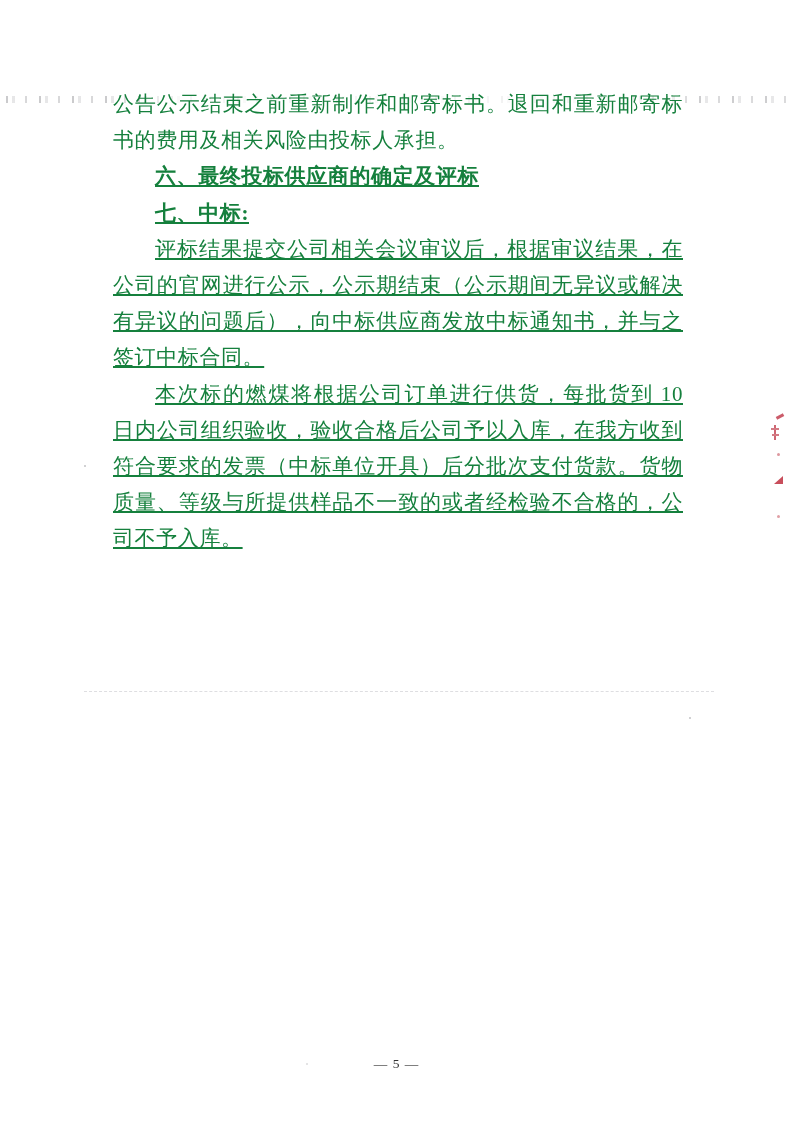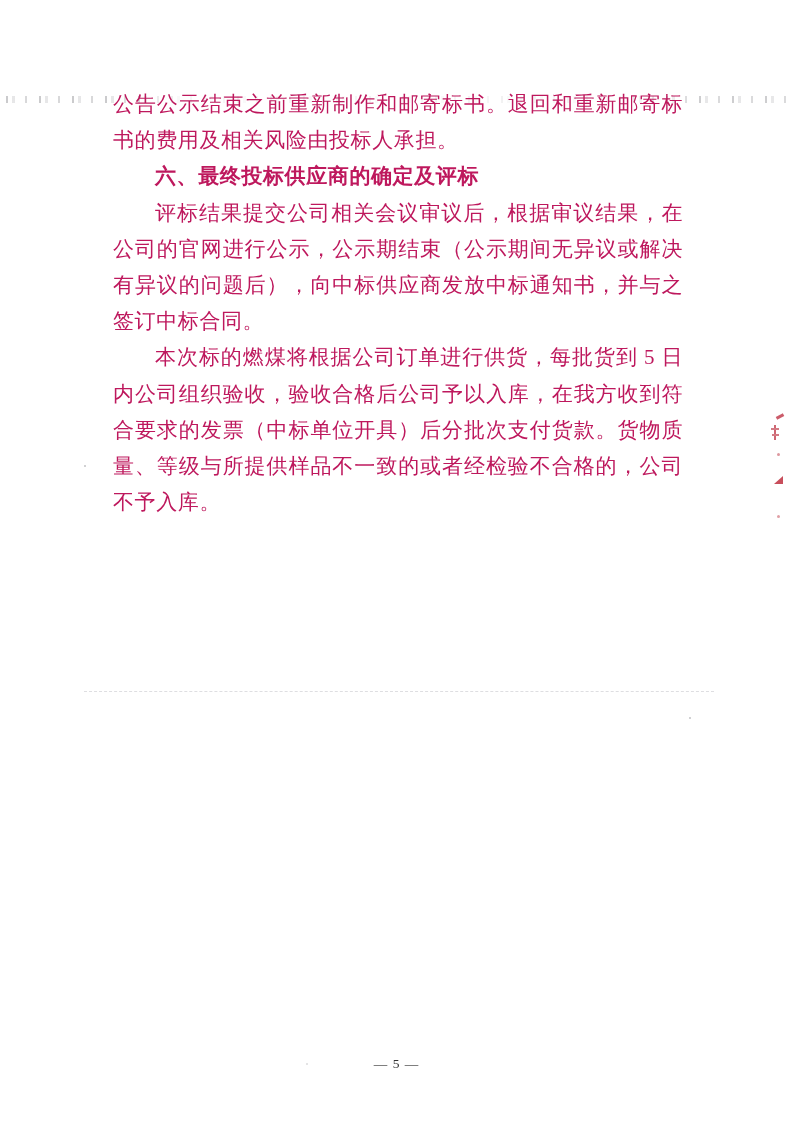--- a/index.html
+++ b/index.html
@@ -23,24 +23,24 @@
     position: absolute;
     left: 113px;
     top: 86px;
     width: 570px;
   }
   .content p {
     margin: 0;
     font-size: 21px;
     line-height: 36.2px;
     letter-spacing: 0.6px;
-    color: #be185d;
+    color: #15803d;
     text-align: justify;
   }
-  .indent { text-indent: 2em; }
+  .indent { text-indent: 2em; text-decoration: underline; }
   .heading {
     font-weight: bold;
     color: #232323;
   }
   .note { font-weight: bold; color: #2a2a2a; }
 
   
   .noise-band {
     position: absolute;
     top: 96px; left: 6px;
@@ -116,22 +116,23 @@
 </head>
 <body>
 
 <div class="page">
 
   <div class="noise-band"></div>
 
   <div class="content">
     <p>公告公示结束之前重新制作和邮寄标书。退回和重新邮寄标书的费用及相关风险由投标人承担。</p>
     <p class="indent heading">六、最终投标供应商的确定及评标</p>
+    <p class="indent heading">七、中标:</p>
     <p class="indent">评标结果提交公司相关会议审议后，根据审议结果，在公司的官网进行公示，公示期结束（公示期间无异议或解决有异议的问题后），向中标供应商发放中标通知书，并与之签订中标合同。</p>
-    <p class="indent">本次标的燃煤将根据公司订单进行供货，每批货到 5 日内公司组织验收，验收合格后公司予以入库，在我方收到符合要求的发票（中标单位开具）后分批次支付货款。货物质量、等级与所提供样品不一致的或者经检验不合格的，公司不予入库。</p>
+    <p class="indent">本次标的燃煤将根据公司订单进行供货，每批货到 10 日内公司组织验收，验收合格后公司予以入库，在我方收到符合要求的发票（中标单位开具）后分批次支付货款。货物质量、等级与所提供样品不一致的或者经检验不合格的，公司不予入库。</p>
   </div>
 
   <div class="scan-line"></div>
 
   <div class="ink ink-tick"></div>
   <div class="ink ink-squiggle"></div>
   <div class="ink ink-dot-1"></div>
   <div class="ink ink-blob"></div>
   <div class="ink ink-dot-2"></div>
 

